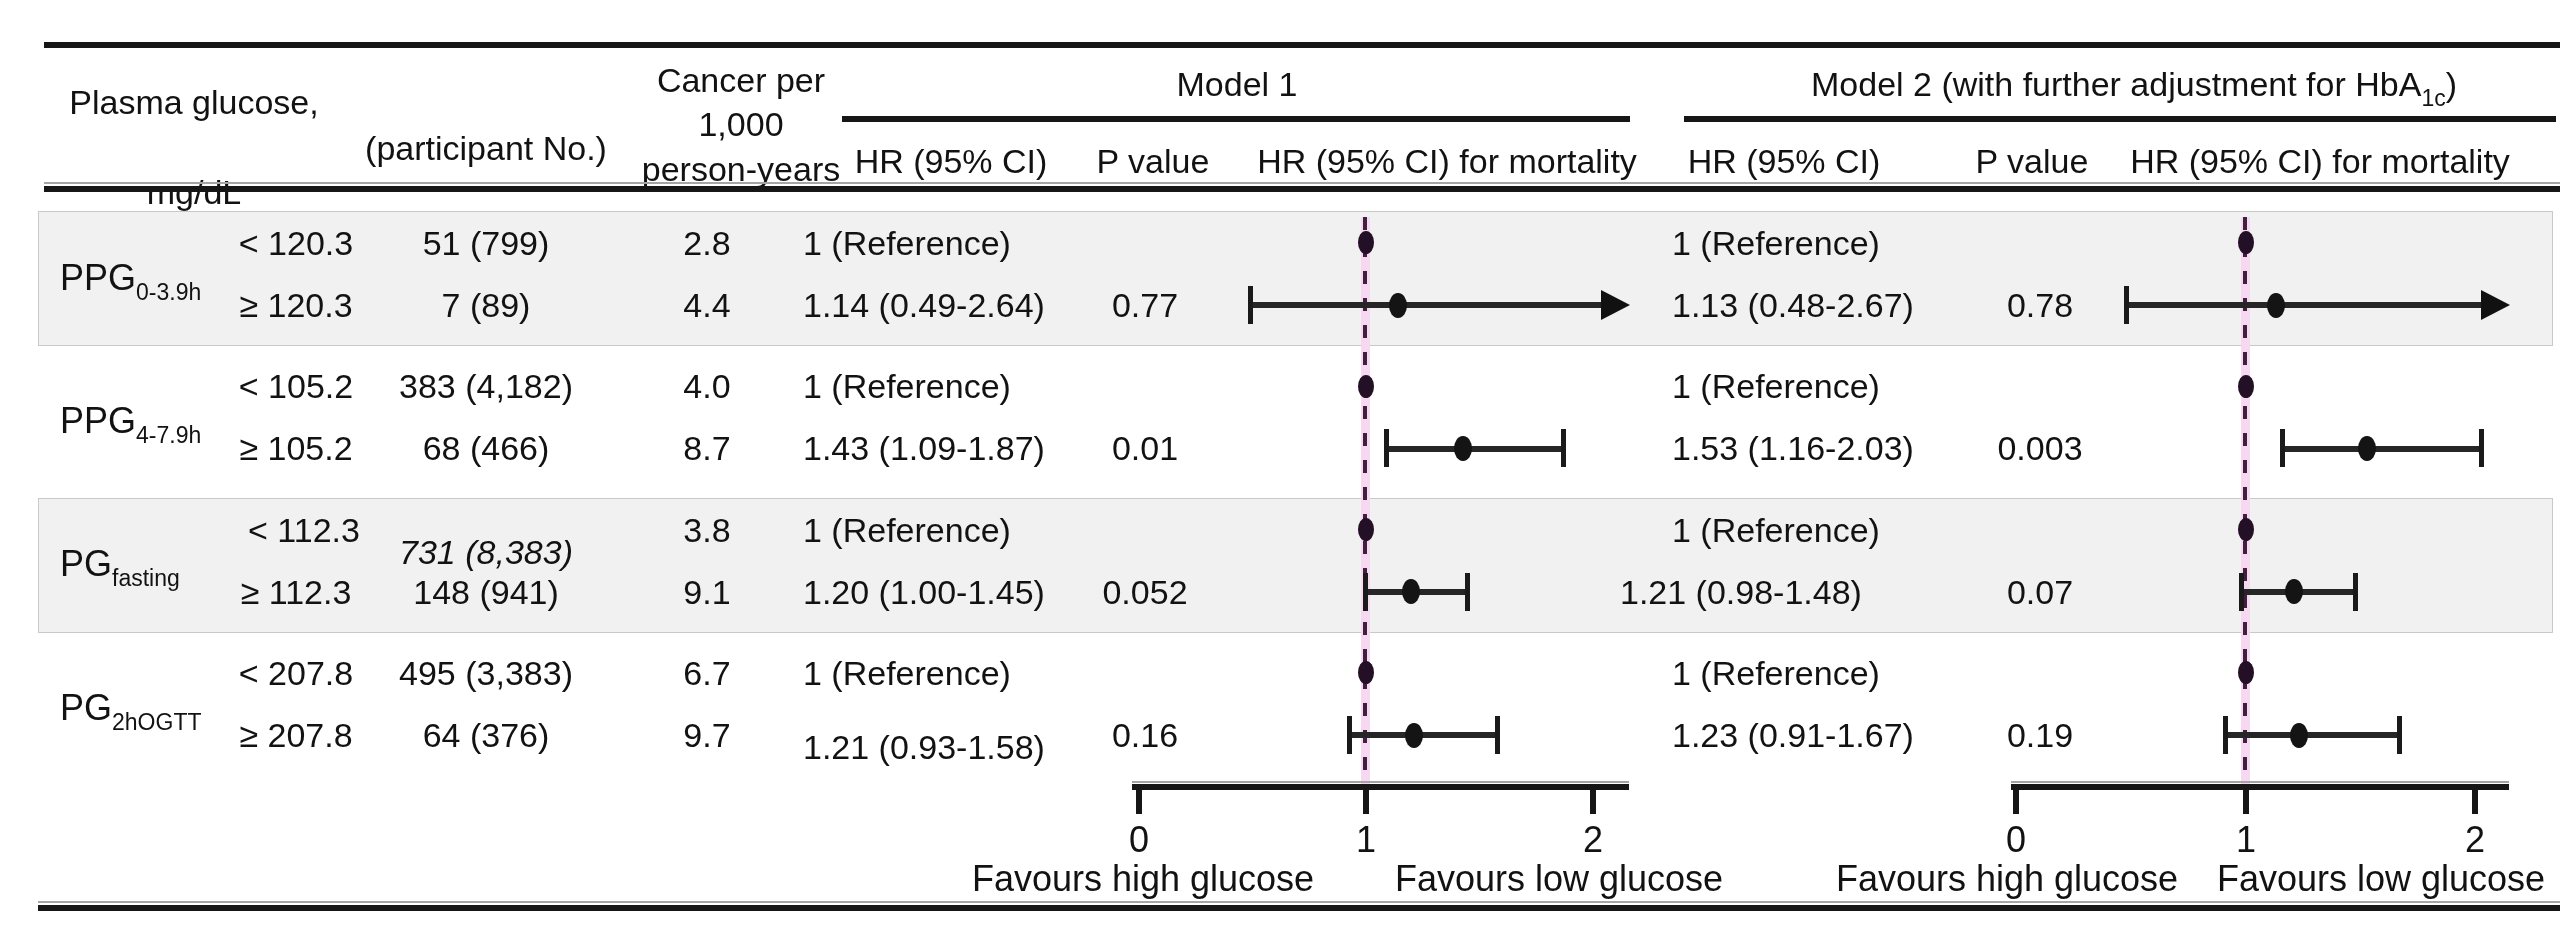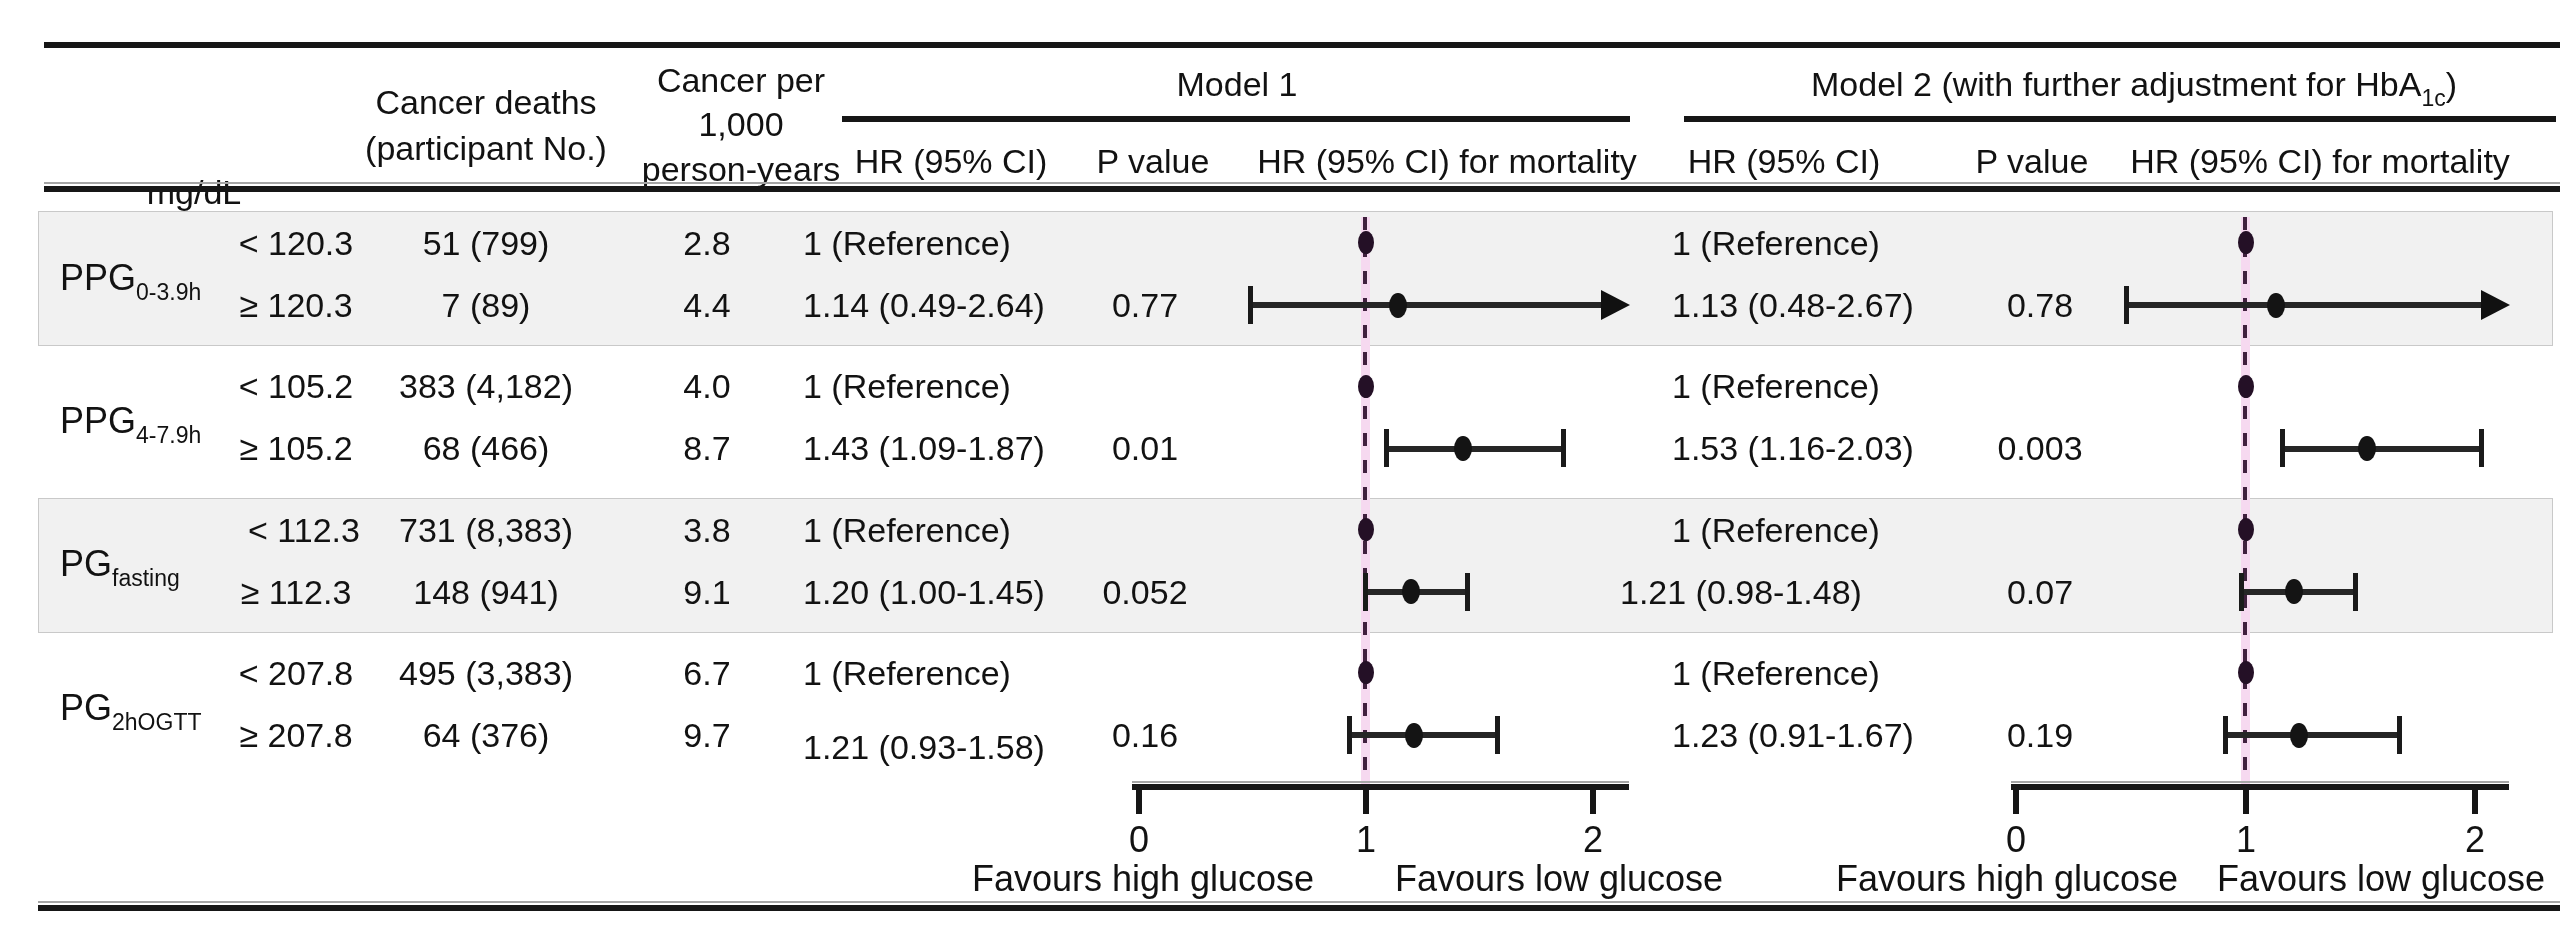--- a/index.html
+++ b/index.html
@@ -33,23 +33,23 @@
   .ticklabel{position:absolute;white-space:nowrap;font-size:36px;line-height:41px;height:41px;transform:translateX(-50%);color:#121212;}
   .favlabel{position:absolute;white-space:nowrap;font-size:36px;line-height:41px;height:41px;transform:translateX(-50%);color:#121212;}
 </style>
 </head>
 <body>
 
 <div id="canvas">
 
   <div class="rule" style="left:44px;top:42px;width:2516px;height:6.4px;"></div>
 
+  <div class="txt" style="left:194px;top:78px;">Plasma glucose,</div>
   <div class="txt" style="left:194px;top:124px;margin-top:44px;">mg/dL</div>
 
-  <div class="txt" style="left:486px;top:78px;">Cancer deaths</div>
   <div class="txt" style="left:486px;top:124px;">(participant No.)</div>
 
   <div class="txt" style="left:741px;top:56px;">Cancer per</div>
   <div class="txt" style="left:741px;top:100px;">1,000</div>
   <div class="txt" style="left:741px;top:145px;">person-years</div>
 
   <div class="txt" style="left:1237px;top:60px;">Model 1</div>
   <div class="rule" style="left:842px;top:116px;width:788px;height:5.6px;"></div>
   <div class="txt" style="left:951px;top:137px;">HR (95% CI)</div>
   <div class="txt" style="left:1153px;top:137px;">P value</div>
@@ -119,21 +119,21 @@
       <div class="ci-line" style="left:1386px;top:446px;width:177px;"></div>
       <div class="ci-cap" style="left:1384px;top:429px;"></div>
       <div class="ci-cap" style="left:1561px;top:429px;"></div>
       <div class="dot-est" style="left:1454px;top:436px;"></div>
       <div class="ci-line" style="left:2282px;top:446px;width:200px;"></div>
       <div class="ci-cap" style="left:2280px;top:429px;"></div>
       <div class="ci-cap" style="left:2479px;top:429px;"></div>
       <div class="dot-est" style="left:2358px;top:436px;"></div>
       <div class="txt leftal" style="left:60px;top:537px;font-size:36px;line-height:54px;height:54px;">PG<span class="subsc">fasting</span></div>
       <div class="txt" style="left:304px;top:506px;">&lt; 112.3</div>
-      <div class="txt" style="left:486px;top:506px;">731 (8,383)</div>
+      <div class="txt" style="left:486px;top:528px;font-style:italic;">731 (8,383)</div>
       <div class="txt" style="left:707px;top:506px;">3.8</div>
       <div class="txt leftal" style="left:803px;top:506px;">1 (Reference)</div>
       <div class="txt leftal" style="left:1672px;top:506px;">1 (Reference)</div>
       <div class="dot-ref" style="left:1358px;top:518px;"></div>
       <div class="dot-ref" style="left:2238px;top:518px;"></div>
       <div class="txt" style="left:296px;top:568px;">≥ 112.3</div>
       <div class="txt" style="left:486px;top:568px;">148 (941)</div>
       <div class="txt" style="left:707px;top:568px;">9.1</div>
       <div class="txt leftal" style="left:803px;top:568px;">1.20 (1.00-1.45)</div>
       <div class="txt" style="left:1145px;top:568px;">0.052</div>

